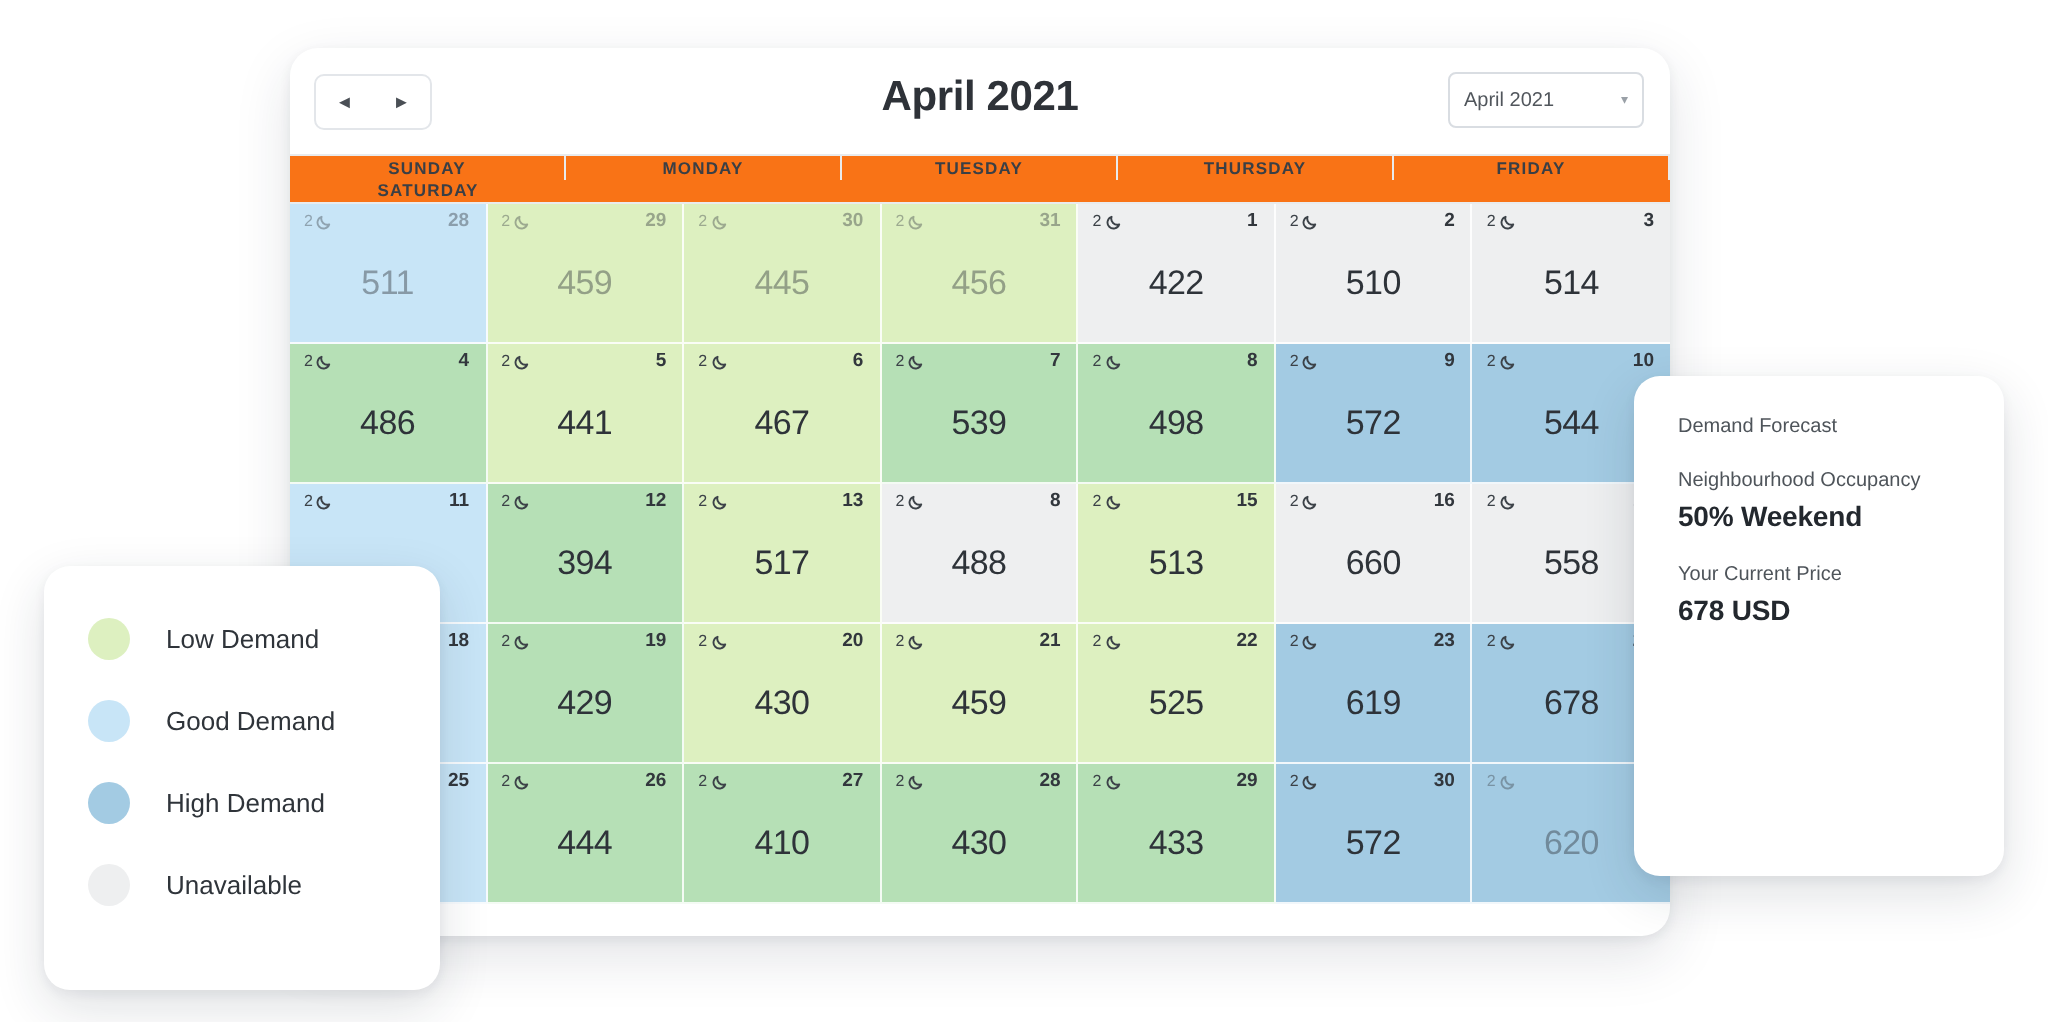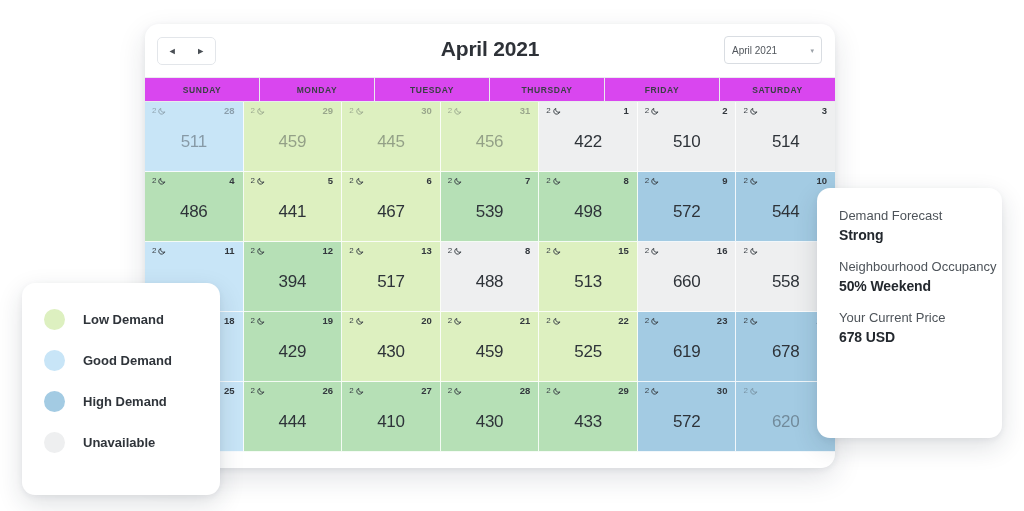--- a/index.html
+++ b/index.html
@@ -93,22 +93,22 @@
   }
   #month-select-caret {
     font-size: 7px;
     color: #9aa0a7;
     line-height: 1;
   }
 
   
   #weekday-row {
     display: grid;
-    grid-template-columns: repeat(6, 1fr);
-    background: #d946ef;
+    grid-template-columns: repeat(5, 1fr);
+    background: #f97316;
     border-top: 1px solid #e9ebed;
     border-bottom: 1px solid #e9ebed;
     height: 23px;
   }
   .weekday-cell {
     display: flex;
     align-items: center;
     justify-content: center;
     font-size: 8.5px;
     font-weight: bold;
@@ -202,42 +202,42 @@
   }
   .legend-dot {
     width: 21px;
     height: 21px;
     border-radius: 50%;
     flex: 0 0 21px;
   }
   .legend-label {
     margin-left: 18px;
     font-size: 13px;
-    font-weight: bold;
+    font-weight: normal;
     color: #2f343a;
   }
 
   
   #detail-card {
     position: absolute;
     left: 817px;
     top: 188px;
     width: 185px;
     height: 250px;
     background: #ffffff;
     border-radius: 13px;
     box-shadow: 0 9px 26px rgba(30,40,60,0.14), 0 2px 6px rgba(30,40,60,0.06);
     z-index: 5;
     padding: 20px 0 0 22px;
     box-sizing: border-box;
   }
   .detail-group { margin-bottom: 16px; }
   .detail-group:last-child { margin-bottom: 0; }
   .detail-label {
-    font-size: 13px;
+    font-size: 10px;
     color: #4e545a;
     margin-bottom: 4px;
   }
   .detail-value {
     font-size: 14px;
     font-weight: bold;
     color: #23282e;
     letter-spacing: -0.1px;
   }
 </style>
@@ -711,21 +711,20 @@
     </div>
     <div class="legend-item">
       <span class="legend-dot" style="background: rgb(238, 239, 240);"></span>
       <span class="legend-label">Unavailable</span>
     </div>
   </div>
 
 <div id="detail-card">
     <div class="detail-group">
       <div class="detail-label">Demand Forecast</div>
-      <div class="detail-value">Strong</div>
     </div>
     <div class="detail-group">
       <div class="detail-label">Neighbourhood Occupancy</div>
       <div class="detail-value">50% Weekend</div>
     </div>
     <div class="detail-group">
       <div class="detail-label">Your Current Price</div>
       <div class="detail-value">678 USD</div>
     </div>
   </div>

